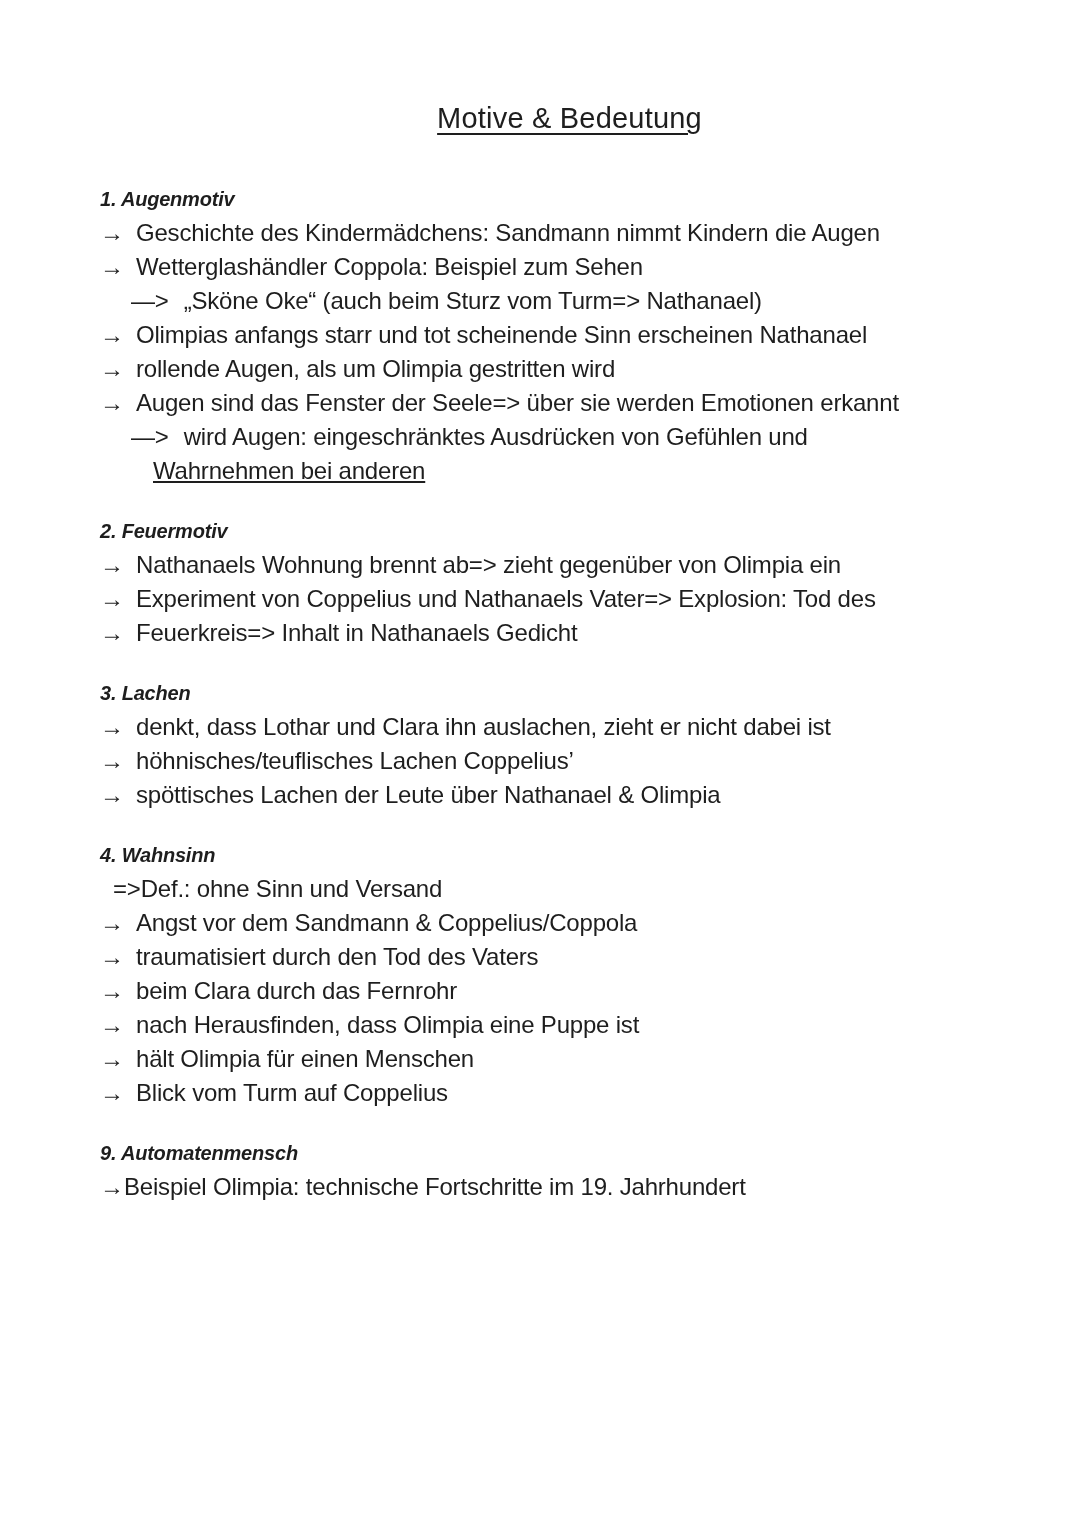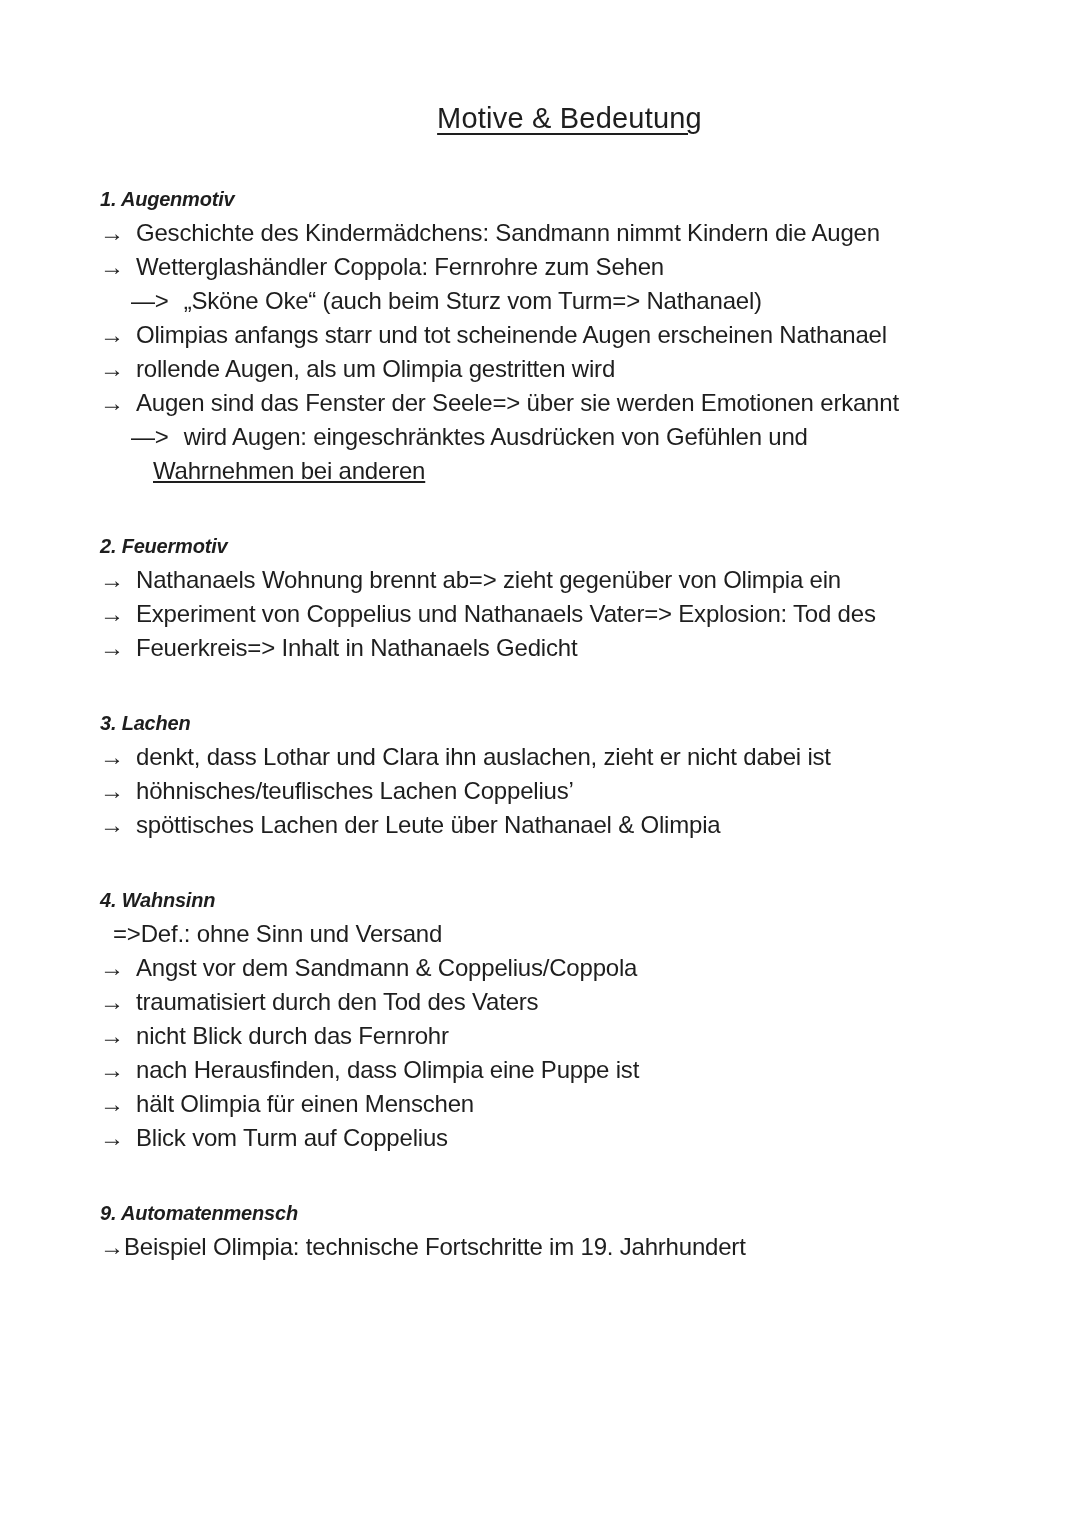--- a/index.html
+++ b/index.html
@@ -28,21 +28,21 @@
     font-weight: 400;
     letter-spacing: 0.2px;
     text-align: center;
     text-decoration: underline;
     text-underline-offset: 5px;
     text-decoration-thickness: 2px;
     margin: 0 0 46px 0;
     line-height: 36px;
   }
   .motif-section {
-    margin-top: 41px;
+    margin-top: 26px;
   }
   .motif-section:first-child {
     margin-top: 0;
   }
   .section-heading {
     font-size: 20px;
     font-weight: 700;
     font-style: italic;
     margin: 0;
     line-height: 34px;
@@ -75,29 +75,29 @@
   <h1 class="title">Motive &amp; Bedeutung</h1>
   <main id="sections">
       <section class="motif-section">
         <h2 class="section-heading">1. Augenmotiv</h2>
         <div class="line k-bullet">
           <span class="marker">→</span>
           <span class="text">Geschichte des Kindermädchens: Sandmann nimmt Kindern die Augen</span>
         </div>
         <div class="line k-bullet">
           <span class="marker">→</span>
-          <span class="text">Wetterglashändler Coppola: Fernrohre zum Sehen</span>
+          <span class="text">Wetterglashändler Coppola: Beispiel zum Sehen</span>
         </div>
         <div class="line k-subnote">
           <span class="marker">—&gt;</span>
           <span class="text">„Sköne Oke“ (auch beim Sturz vom Turm=&gt; Nathanael)</span>
         </div>
         <div class="line k-bullet">
           <span class="marker">→</span>
-          <span class="text">Olimpias anfangs starr und tot scheinende Augen erscheinen Nathanael</span>
+          <span class="text">Olimpias anfangs starr und tot scheinende Sinn erscheinen Nathanael</span>
         </div>
         <div class="line k-bullet">
           <span class="marker">→</span>
           <span class="text">rollende Augen, als um Olimpia gestritten wird</span>
         </div>
         <div class="line k-bullet">
           <span class="marker">→</span>
           <span class="text">Augen sind das Fenster der Seele=&gt; über sie werden Emotionen erkannt</span>
         </div>
         <div class="line k-subnote">
@@ -147,21 +147,21 @@
         <div class="line k-bullet">
           <span class="marker">→</span>
           <span class="text">Angst vor dem Sandmann &amp; Coppelius/Coppola</span>
         </div>
         <div class="line k-bullet">
           <span class="marker">→</span>
           <span class="text">traumatisiert durch den Tod des Vaters</span>
         </div>
         <div class="line k-bullet">
           <span class="marker">→</span>
-          <span class="text">nicht Blick durch das Fernrohr</span>
+          <span class="text">beim Clara durch das Fernrohr</span>
         </div>
         <div class="line k-bullet">
           <span class="marker">→</span>
           <span class="text">nach Herausfinden, dass Olimpia eine Puppe ist</span>
         </div>
         <div class="line k-bullet">
           <span class="marker">→</span>
           <span class="text">hält Olimpia für einen Menschen</span>
         </div>
         <div class="line k-bullet">

